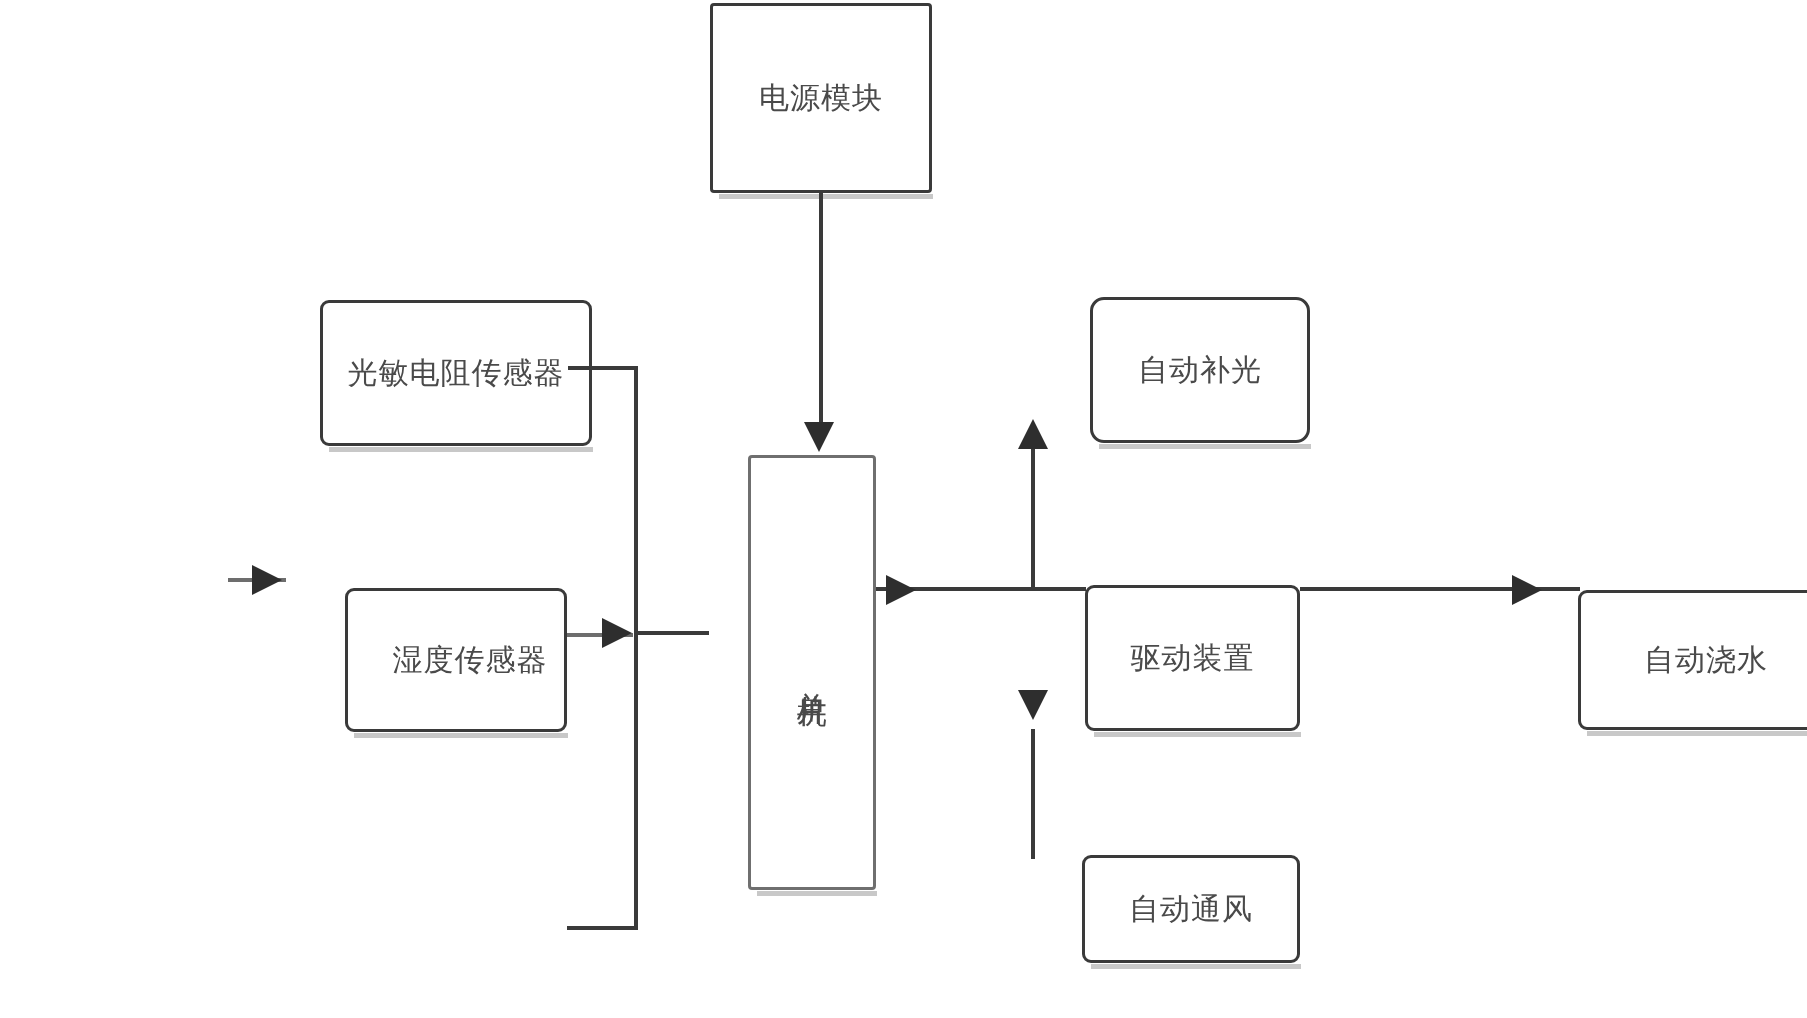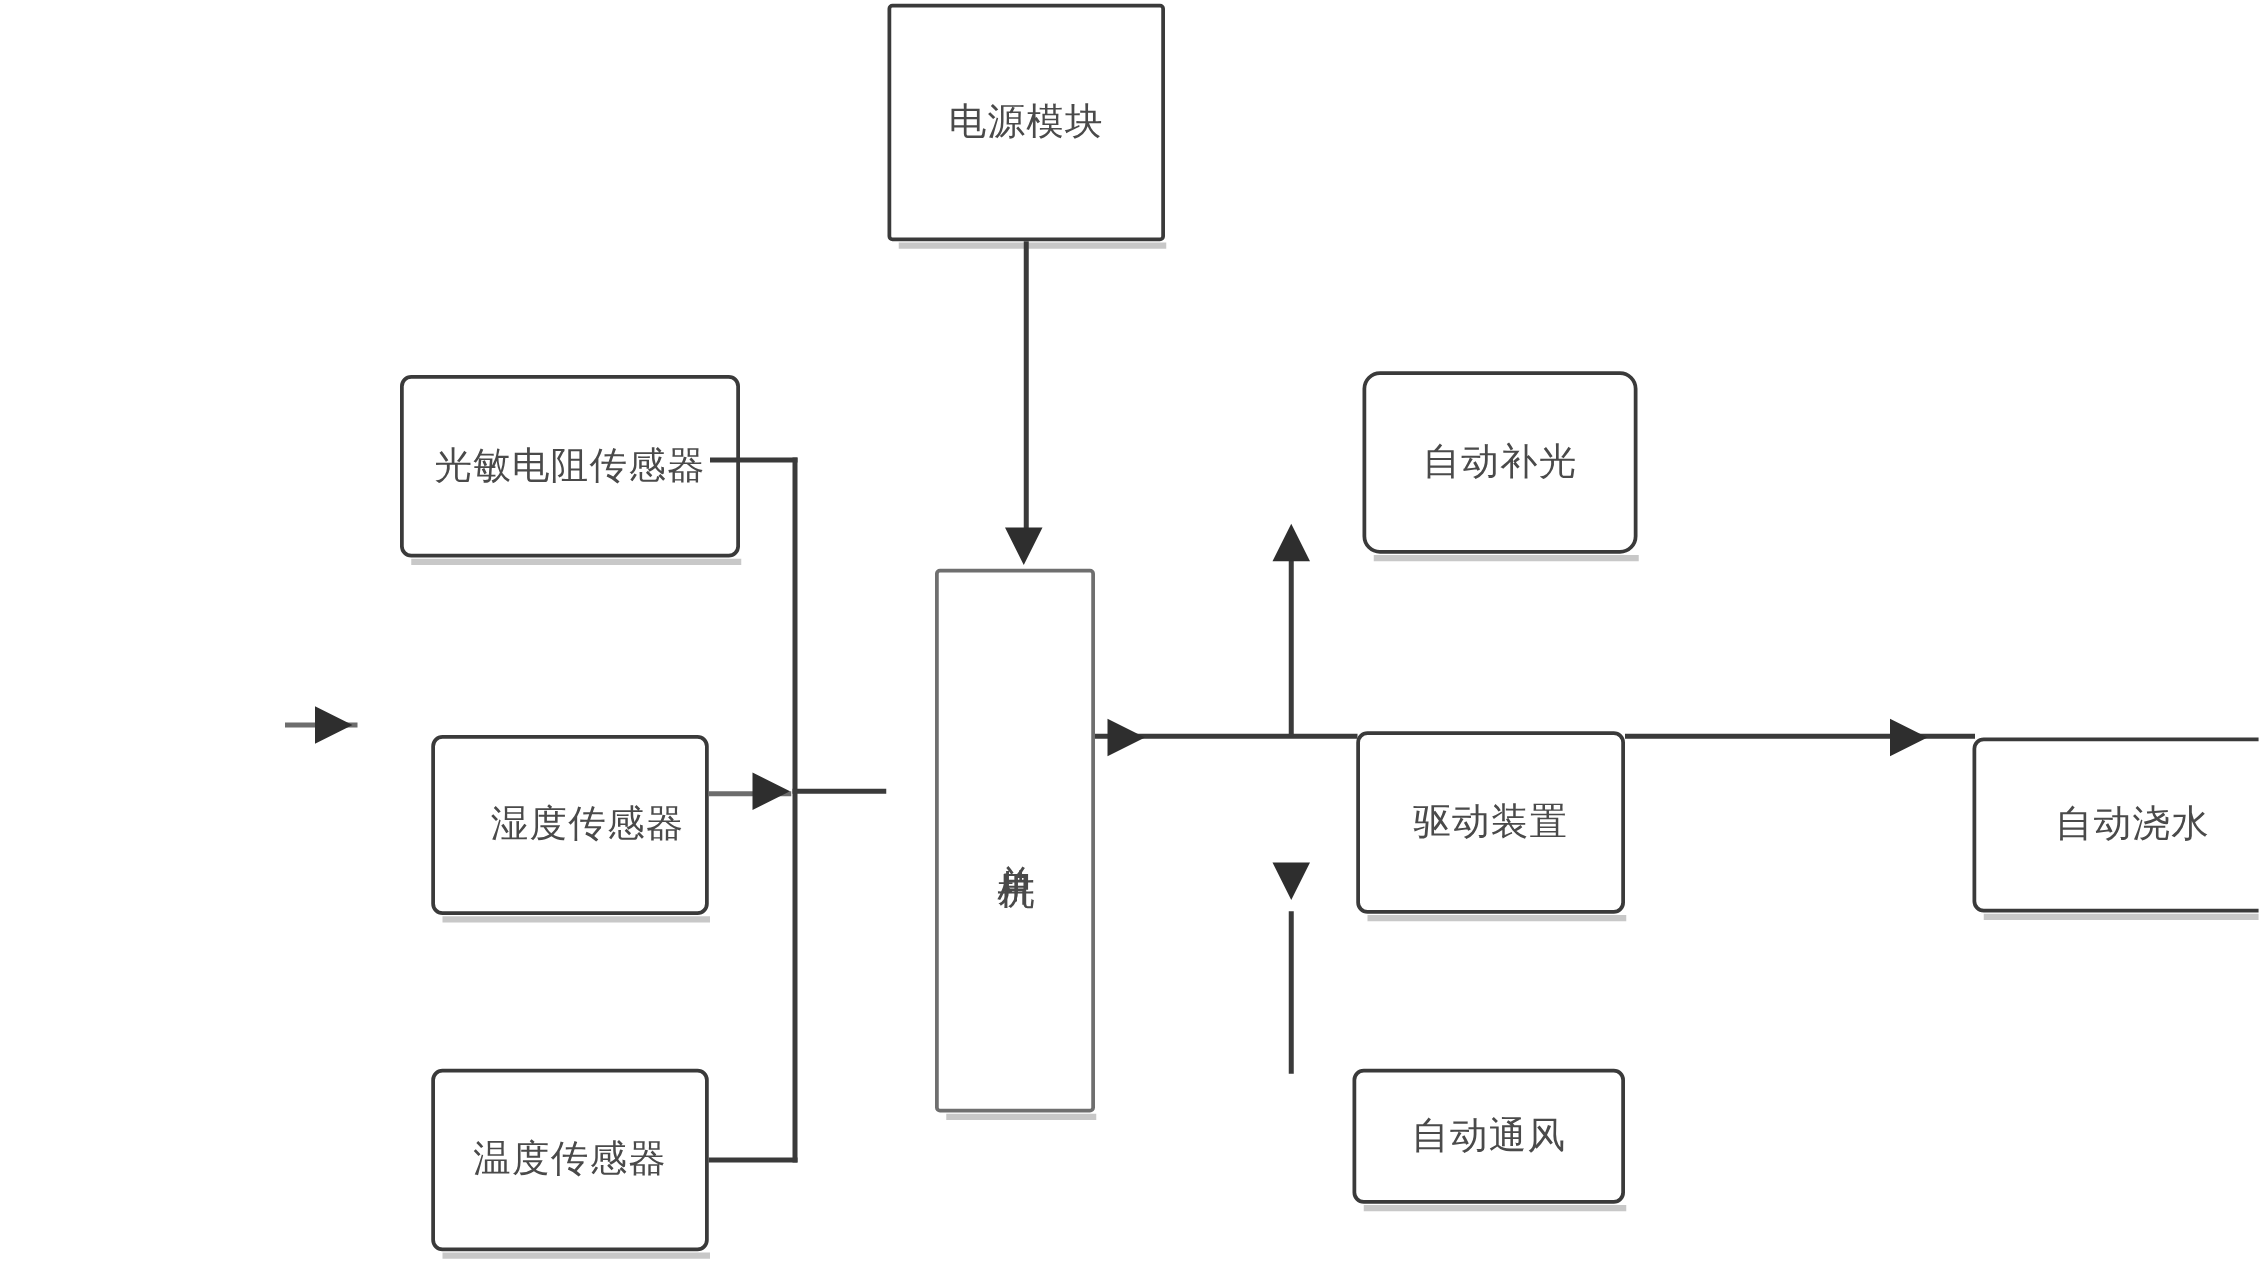--- a/index.html
+++ b/index.html
@@ -95,23 +95,20 @@
   </div>
 
   <div class="node" style="left:320px; top:300px; width:272px; height:146px;">
     <span>光敏电阻传感器</span>
   </div>
 
   <div class="node" style="left:345px; top:588px; width:222px; height:144px;padding-left:28px;">
     <span>湿度传感器</span>
   </div>
 
-  <div class="node" style="left:345px; top:855px; width:222px; height:146px;">
-    <span>温度传感器</span>
-  </div>
 
 
   <div class="node square" style="left:748px; top:455px; width:128px; height:435px; border-width:3px; border-color:#6f6f6f;">
     <span class="vtext">单片机</span>
   </div>
 
   <div class="node" style="left:1085px; top:585px; width:215px; height:146px;">
     <span>驱动装置</span>
   </div>
 

